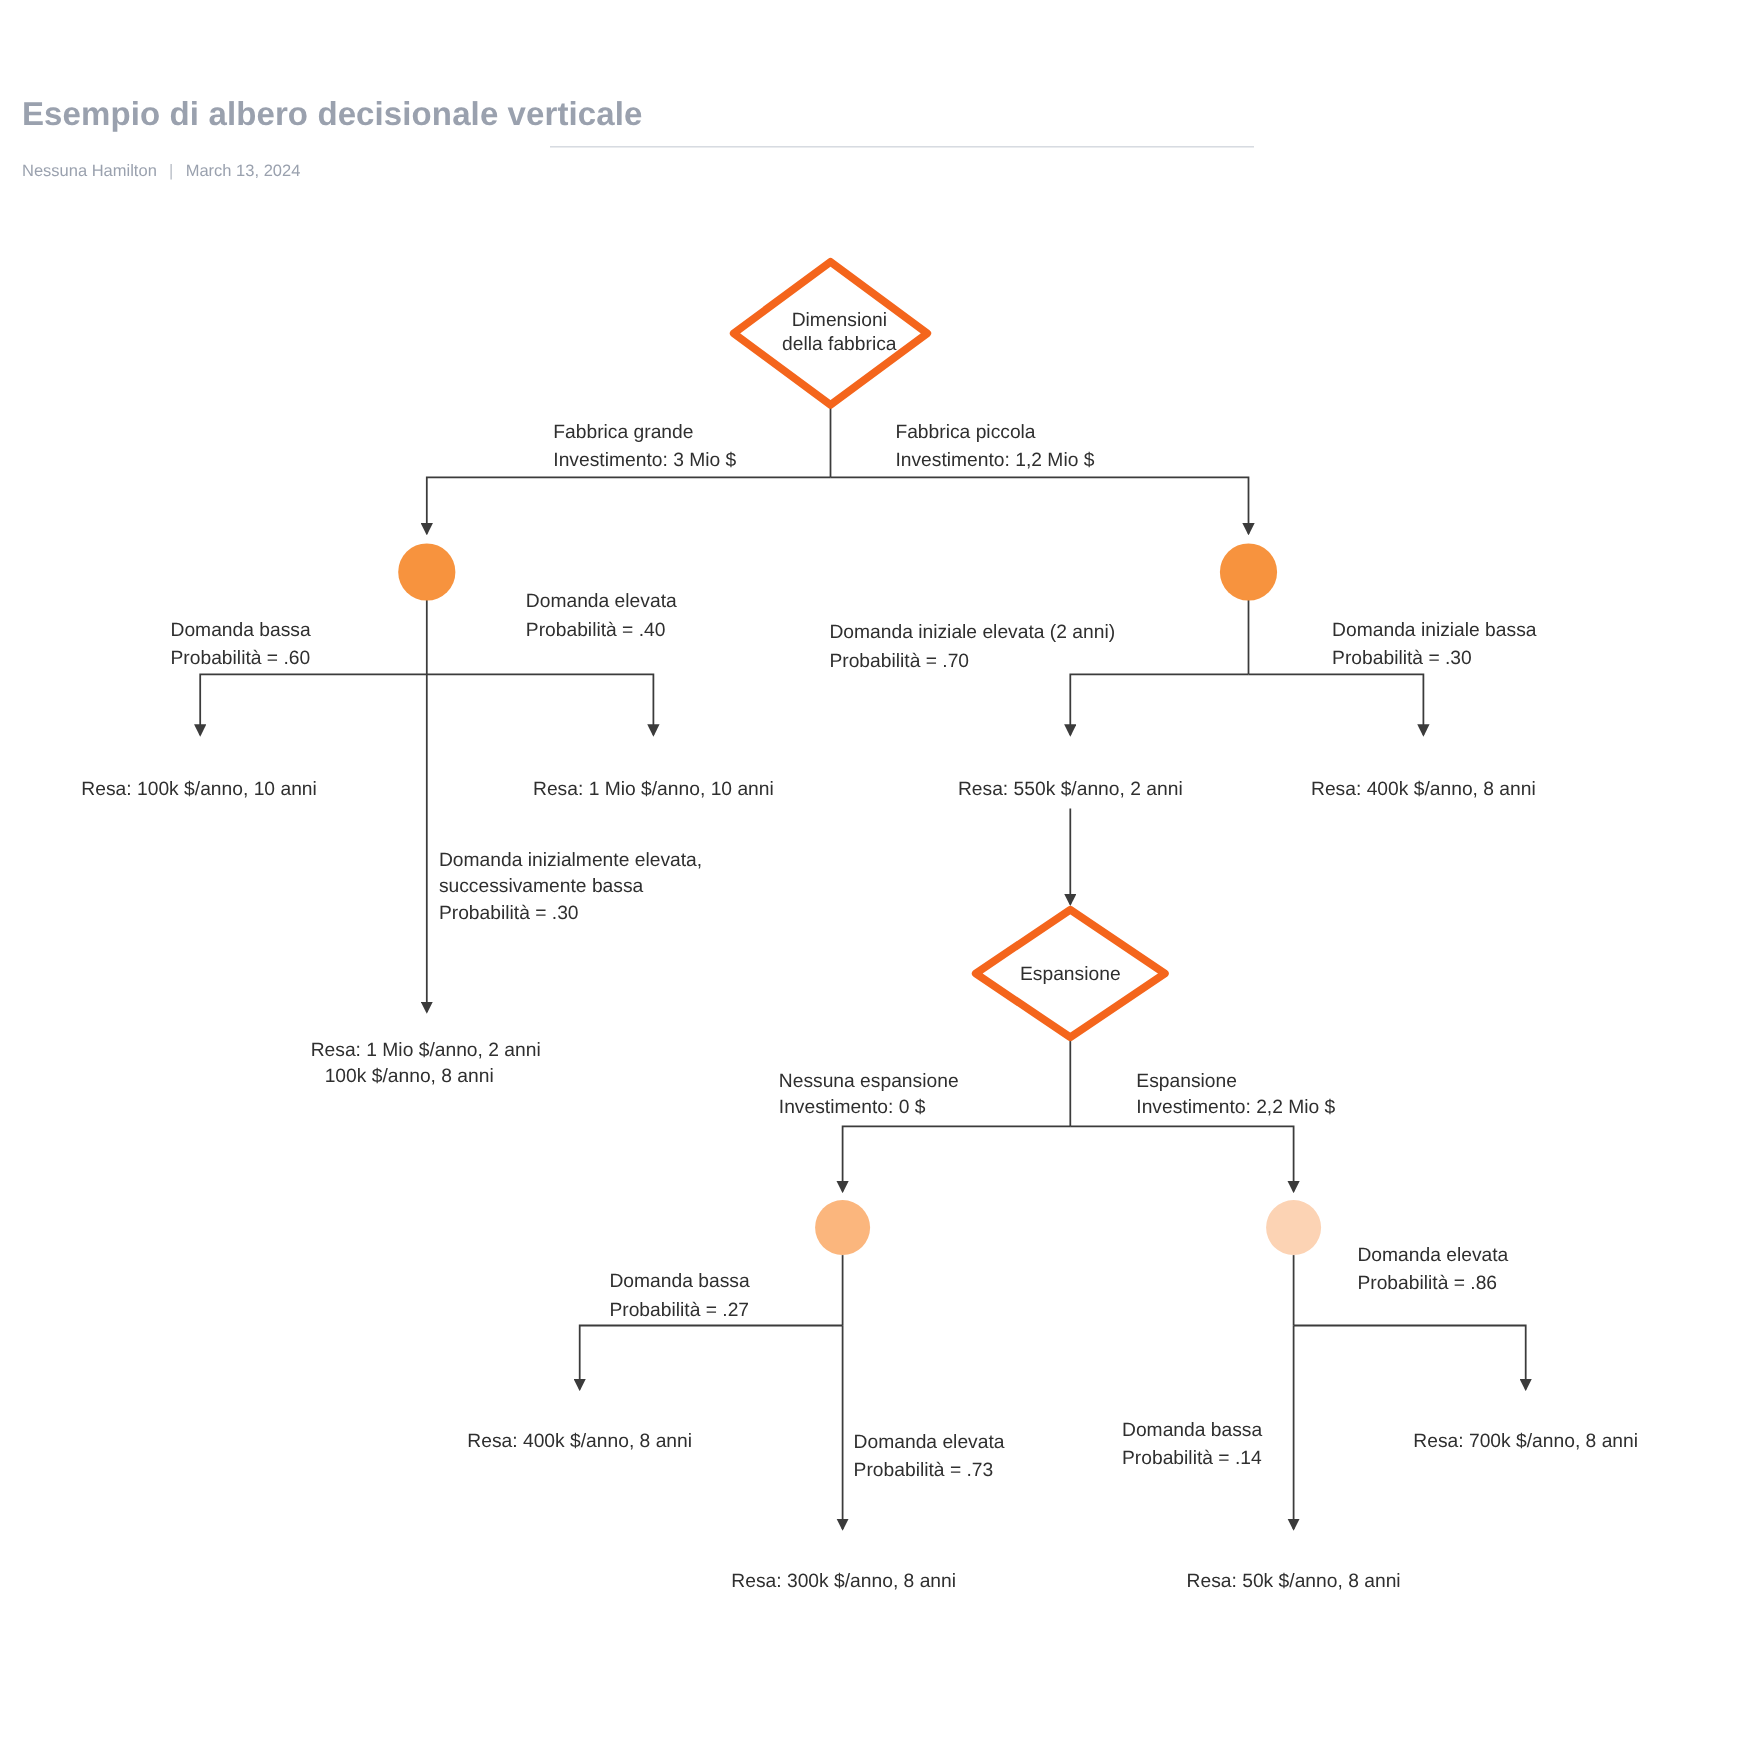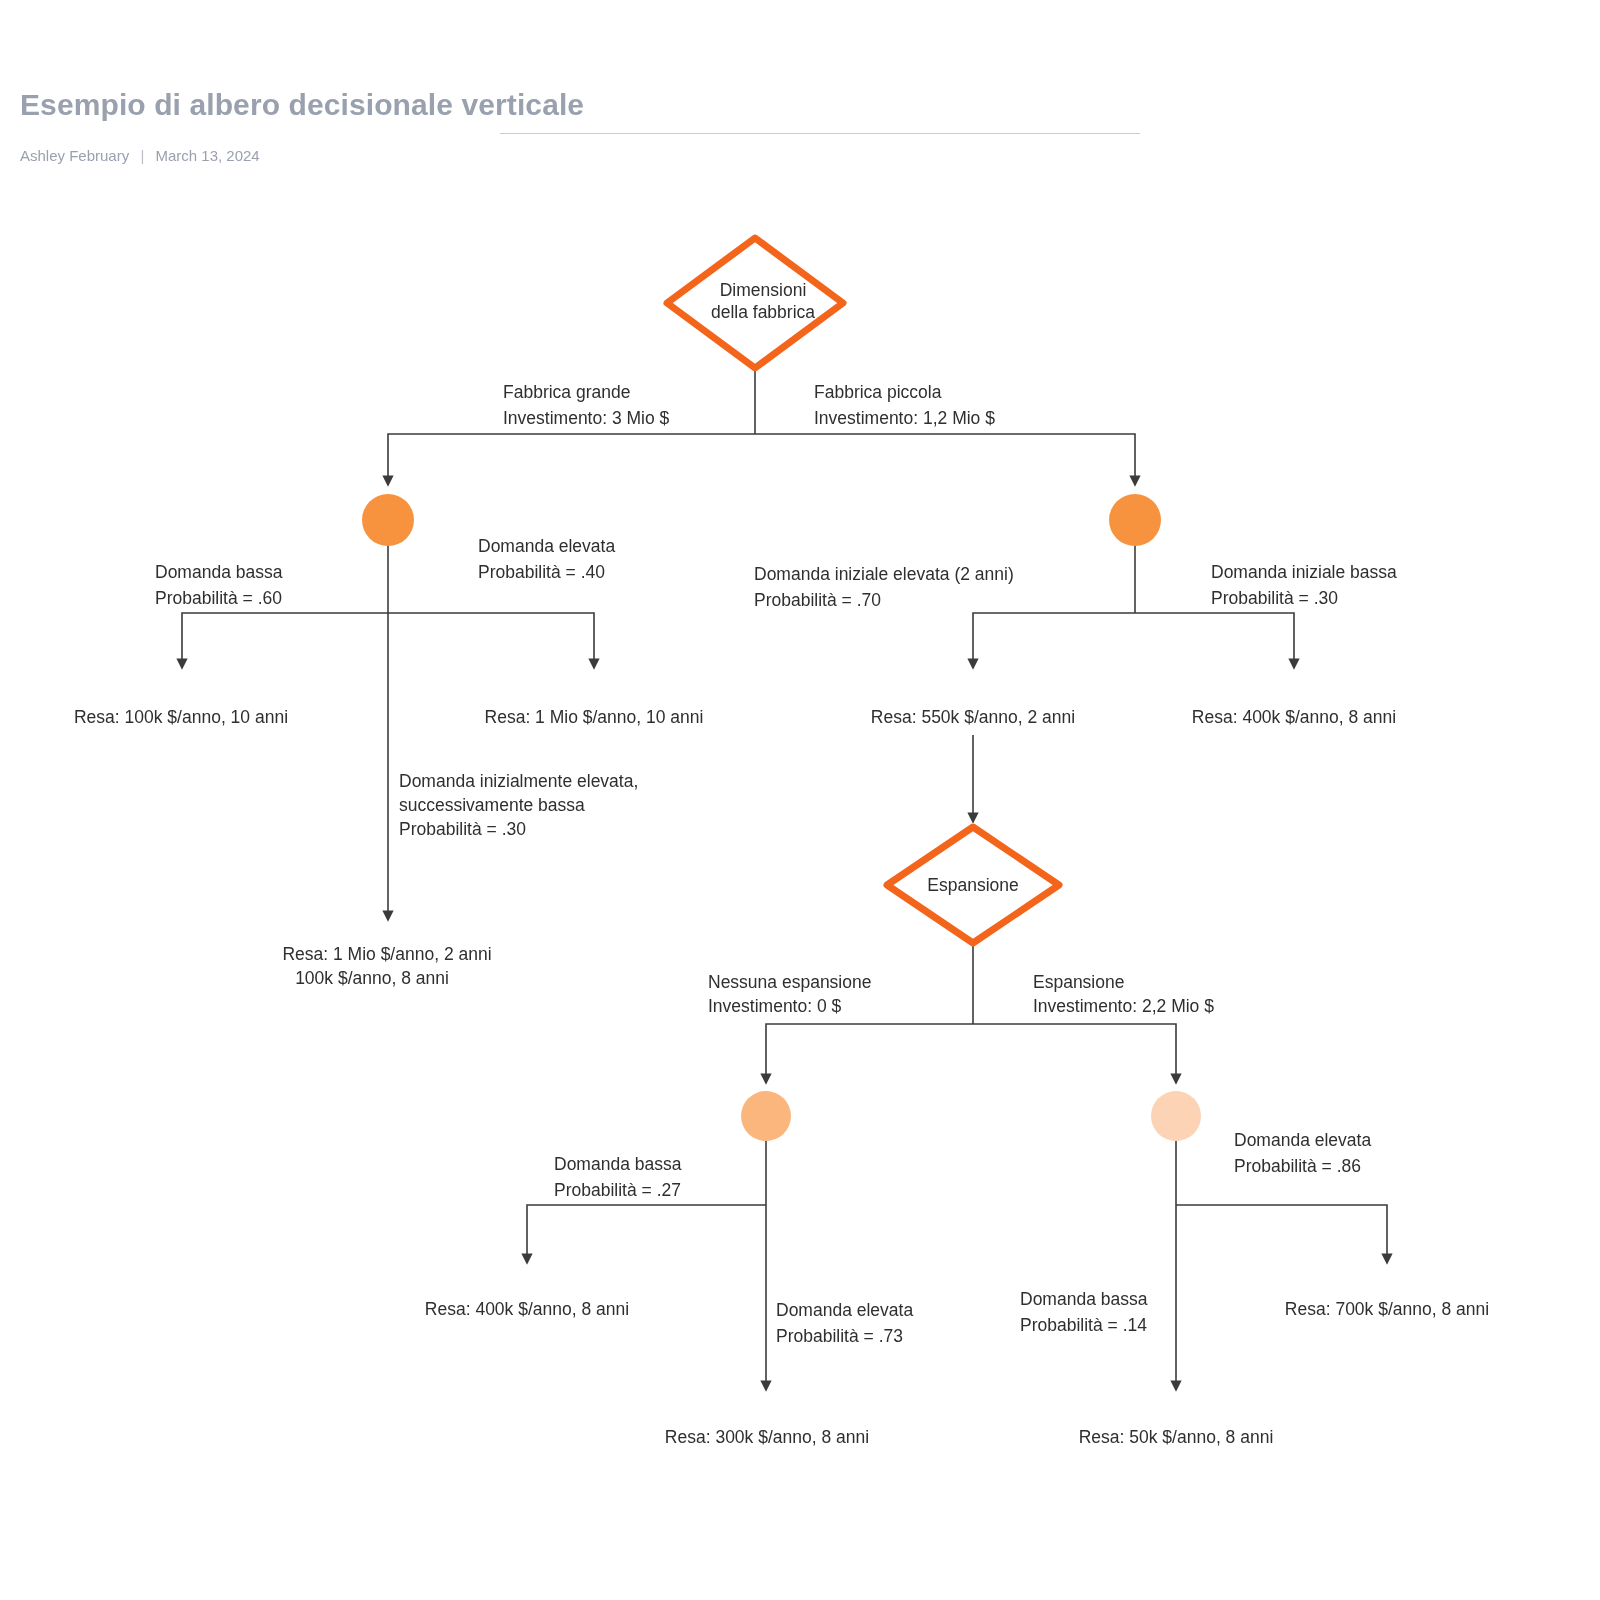--- a/index.html
+++ b/index.html
@@ -83,21 +83,21 @@
 </style>
 </head>
 <body>
 
 <div id="page">
 
   <div class="header">
     <div class="doc-title">Esempio di albero decisionale verticale</div>
     <div class="title-rule"></div>
     <div class="doc-sub">
-      <span>Ashley February</span>
+      <span>Nessuna Hamilton</span>
       <span class="sep">|</span>
       <span>March 13, 2024</span>
     </div>
   </div>
 
   <svg class="diagram" viewBox="0 0 1600 1600">
     <defs>
       <marker id="arrow" viewBox="0 0 10 10" refX="8.5" refY="5" markerWidth="7" markerHeight="7" orient="auto-start-reverse">
         <path d="M 0 0 L 10 5 L 0 10 z" fill="#3b3b3b"></path>
       </marker>

